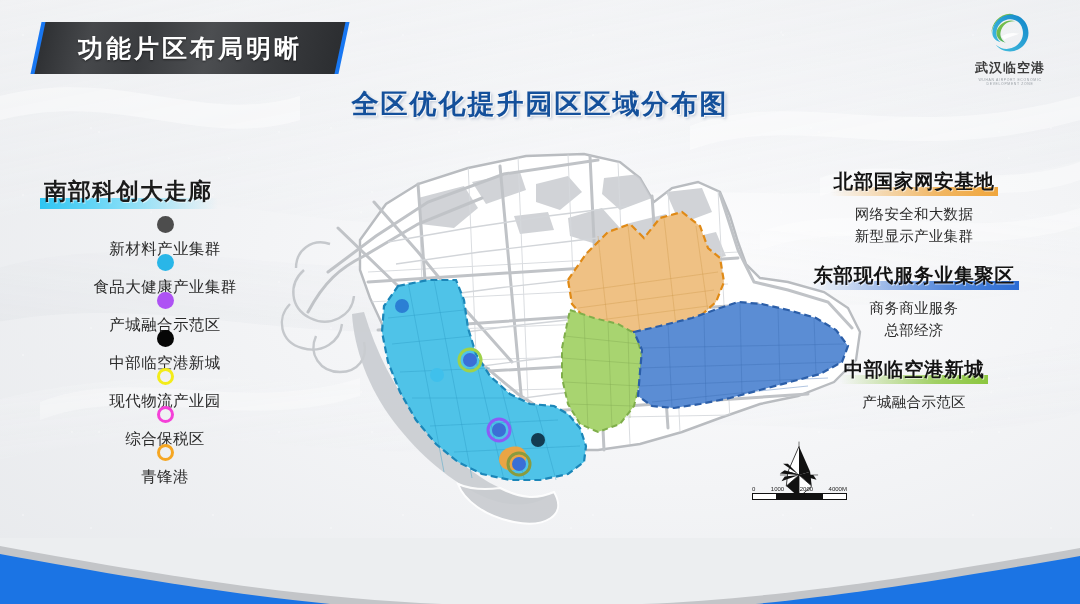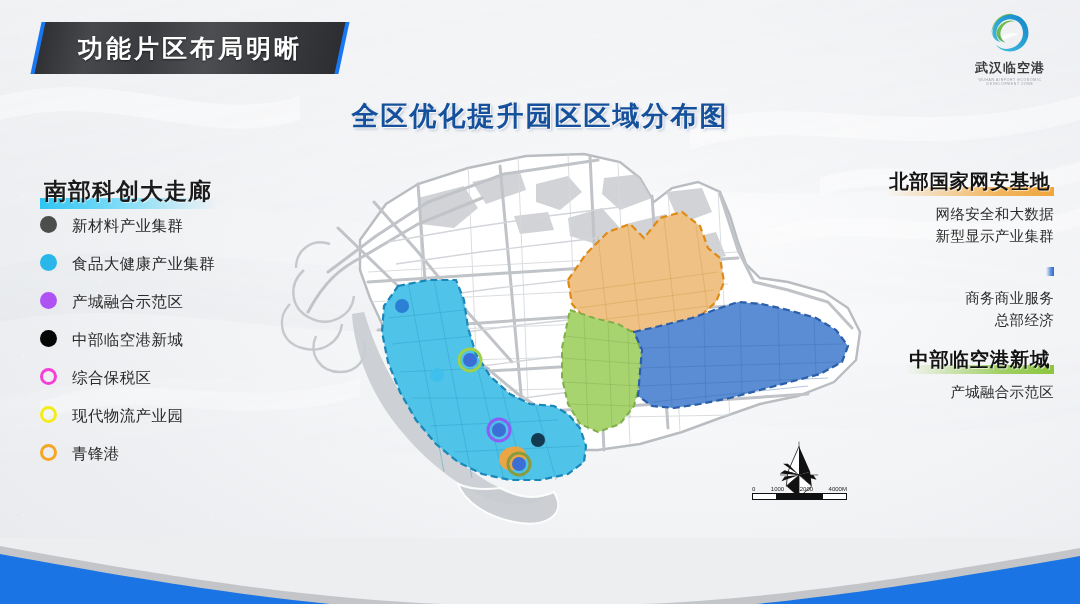--- a/index.html
+++ b/index.html
@@ -45,37 +45,37 @@
   .logo{position:absolute;right:24px;top:12px;width:92px;height:70px;text-align:center;}
   .logo-mark{width:42px;height:42px;margin:0 auto;}
   .logo-name{font-size:13px;font-weight:700;color:#3b3b3b;letter-spacing:1px;margin-top:1px;
     font-family:"DejaVu Sans","Liberation Sans",sans-serif;}
   .logo-sub{font-size:3.6px;color:#9aa0a6;letter-spacing:.7px;margin-top:1px;transform:scale(.95);}
 
   
   .main-title{position:absolute;left:0;right:0;top:86px;text-align:center;
     font-size:27px;font-weight:700;letter-spacing:2px;color:#14509b;
     font-family:"DejaVu Sans","Liberation Sans",sans-serif;
-    text-shadow:1px 1px 0 rgba(255,255,255,.85), 2px 2px 3px rgba(60,90,140,.30);margin-top:12px;}
+    text-shadow:1px 1px 0 rgba(255,255,255,.85), 2px 2px 3px rgba(60,90,140,.30);}
 
   
   .legend{position:absolute;left:40px;top:176px;width:250px;}
   .legend-head{position:relative;display:inline-block;padding:0 6px 1px 4px;margin-bottom:8px;}
   .legend-head .txt{position:relative;z-index:2;font-size:23px;font-weight:700;letter-spacing:1px;color:#1b1b1b;
     font-family:"DejaVu Sans","Liberation Sans",sans-serif;text-shadow:1px 1px 0 rgba(255,255,255,.6);}
   .legend-head .bar{position:absolute;left:0;right:0;bottom:-1px;height:11px;z-index:1;
     background:linear-gradient(90deg,#2ec5f2 0%, #7fdcf7 45%, rgba(200,240,252,0) 100%);}
-  .legend-item{display:flex;gap:15px;height:38px;}
+  .legend-item{display:flex;align-items:center;gap:6px;height:38px;flex-direction:column;}
   .legend-dot{width:17px;height:17px;border-radius:50%;flex:none;}
   .legend-ring{width:17px;height:17px;border-radius:50%;flex:none;box-sizing:border-box;background:transparent;}
   .legend-label{font-size:15.5px;color:#2a2a2a;letter-spacing:.4px;
     font-family:"DejaVu Sans","Liberation Sans",sans-serif;}
 
   
-  .rpanel{position:absolute;right:26px;top:168px;width:256px;text-align:right;}
+  .rpanel{position:absolute;right:38px;top:168px;width:256px;text-align:center;}
   .rblock{margin-bottom:14px;}
   .rhead{position:relative;display:inline-block;padding:0 4px 1px 4px;}
   .rhead .txt{position:relative;z-index:2;font-size:19.5px;font-weight:700;letter-spacing:.6px;color:#141414;
     font-family:"DejaVu Sans","Liberation Sans",sans-serif;text-shadow:1px 1px 0 rgba(255,255,255,.6);}
   .rhead .bar{position:absolute;left:0;right:0;bottom:0px;height:9px;z-index:1;}
   .rlines{margin-top:7px;}
   .rline{font-size:14.5px;color:#2b2b2b;line-height:1.55;letter-spacing:.3px;
     font-family:"DejaVu Sans","Liberation Sans",sans-serif;}
 
   
@@ -169,41 +169,41 @@
         </div>
         <div class="legend-item">
           <span class="legend-dot" style="background: rgb(174, 82, 244);"></span>
           <span class="legend-label">产城融合示范区</span>
         </div>
         <div class="legend-item">
           <span class="legend-dot" style="background: rgb(6, 6, 6);"></span>
           <span class="legend-label">中部临空港新城</span>
         </div>
         <div class="legend-item">
+          <span class="legend-ring" style="border: 3px solid rgb(243, 236, 26);"></span>
+          <span class="legend-label">现代物流产业园</span>
+        </div>
+        <div class="legend-item">
           <span class="legend-ring" style="border: 3px solid rgb(245, 64, 216);"></span>
           <span class="legend-label">综合保税区</span>
-        </div>
-        <div class="legend-item">
-          <span class="legend-ring" style="border: 3px solid rgb(243, 236, 26);"></span>
-          <span class="legend-label">现代物流产业园</span>
         </div>
         <div class="legend-item">
           <span class="legend-ring" style="border: 3px solid rgb(245, 166, 35);"></span>
           <span class="legend-label">青锋港</span>
         </div>
       </div>
   </div>
 
   <div class="rpanel">
     <div id="rblocks">
         <div class="rblock"><div class="rhead"><span class="bar" style="background: linear-gradient(270deg, rgb(240, 166, 60) 0%, rgba(240, 166, 60, 0.8) 35%, rgba(255, 255, 255, 0) 100%);"></span><span class="txt">北部国家网安基地</span></div><div class="rlines">
             <div class="rline">网络安全和大数据</div>
             <div class="rline">新型显示产业集群</div>
           </div></div>
-        <div class="rblock"><div class="rhead"><span class="bar" style="background: linear-gradient(270deg, rgb(43, 108, 212) 0%, rgba(43, 108, 212, 0.8) 35%, rgba(255, 255, 255, 0) 100%);"></span></div><div class="rlines">
+        <div class="rblock"><div class="rhead"><span class="bar" style="background: linear-gradient(270deg, rgb(43, 108, 212) 0%, rgba(43, 108, 212, 0.8) 35%, rgba(255, 255, 255, 0) 100%);"></span><span class="txt">东部现代服务业集聚区</span></div><div class="rlines">
             <div class="rline">商务商业服务</div>
             <div class="rline">总部经济</div>
           </div></div>
         <div class="rblock"><div class="rhead"><span class="bar" style="background: linear-gradient(270deg, rgb(140, 198, 63) 0%, rgba(140, 198, 63, 0.8) 35%, rgba(255, 255, 255, 0) 100%);"></span><span class="txt">中部临空港新城</span></div><div class="rlines">
             <div class="rline">产城融合示范区</div>
           </div></div>
       </div>
   </div>
 
   <div class="map">

